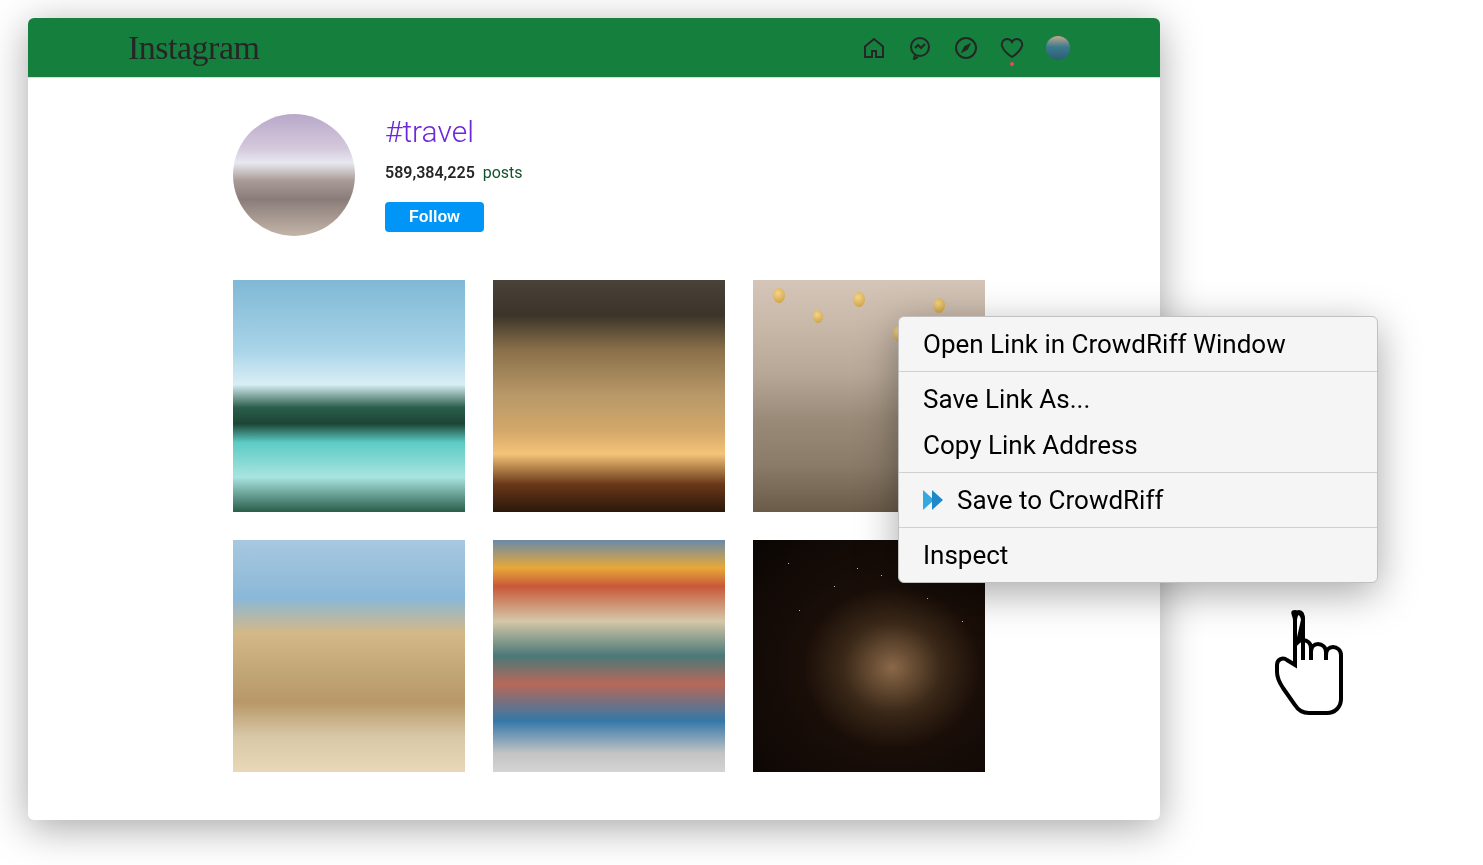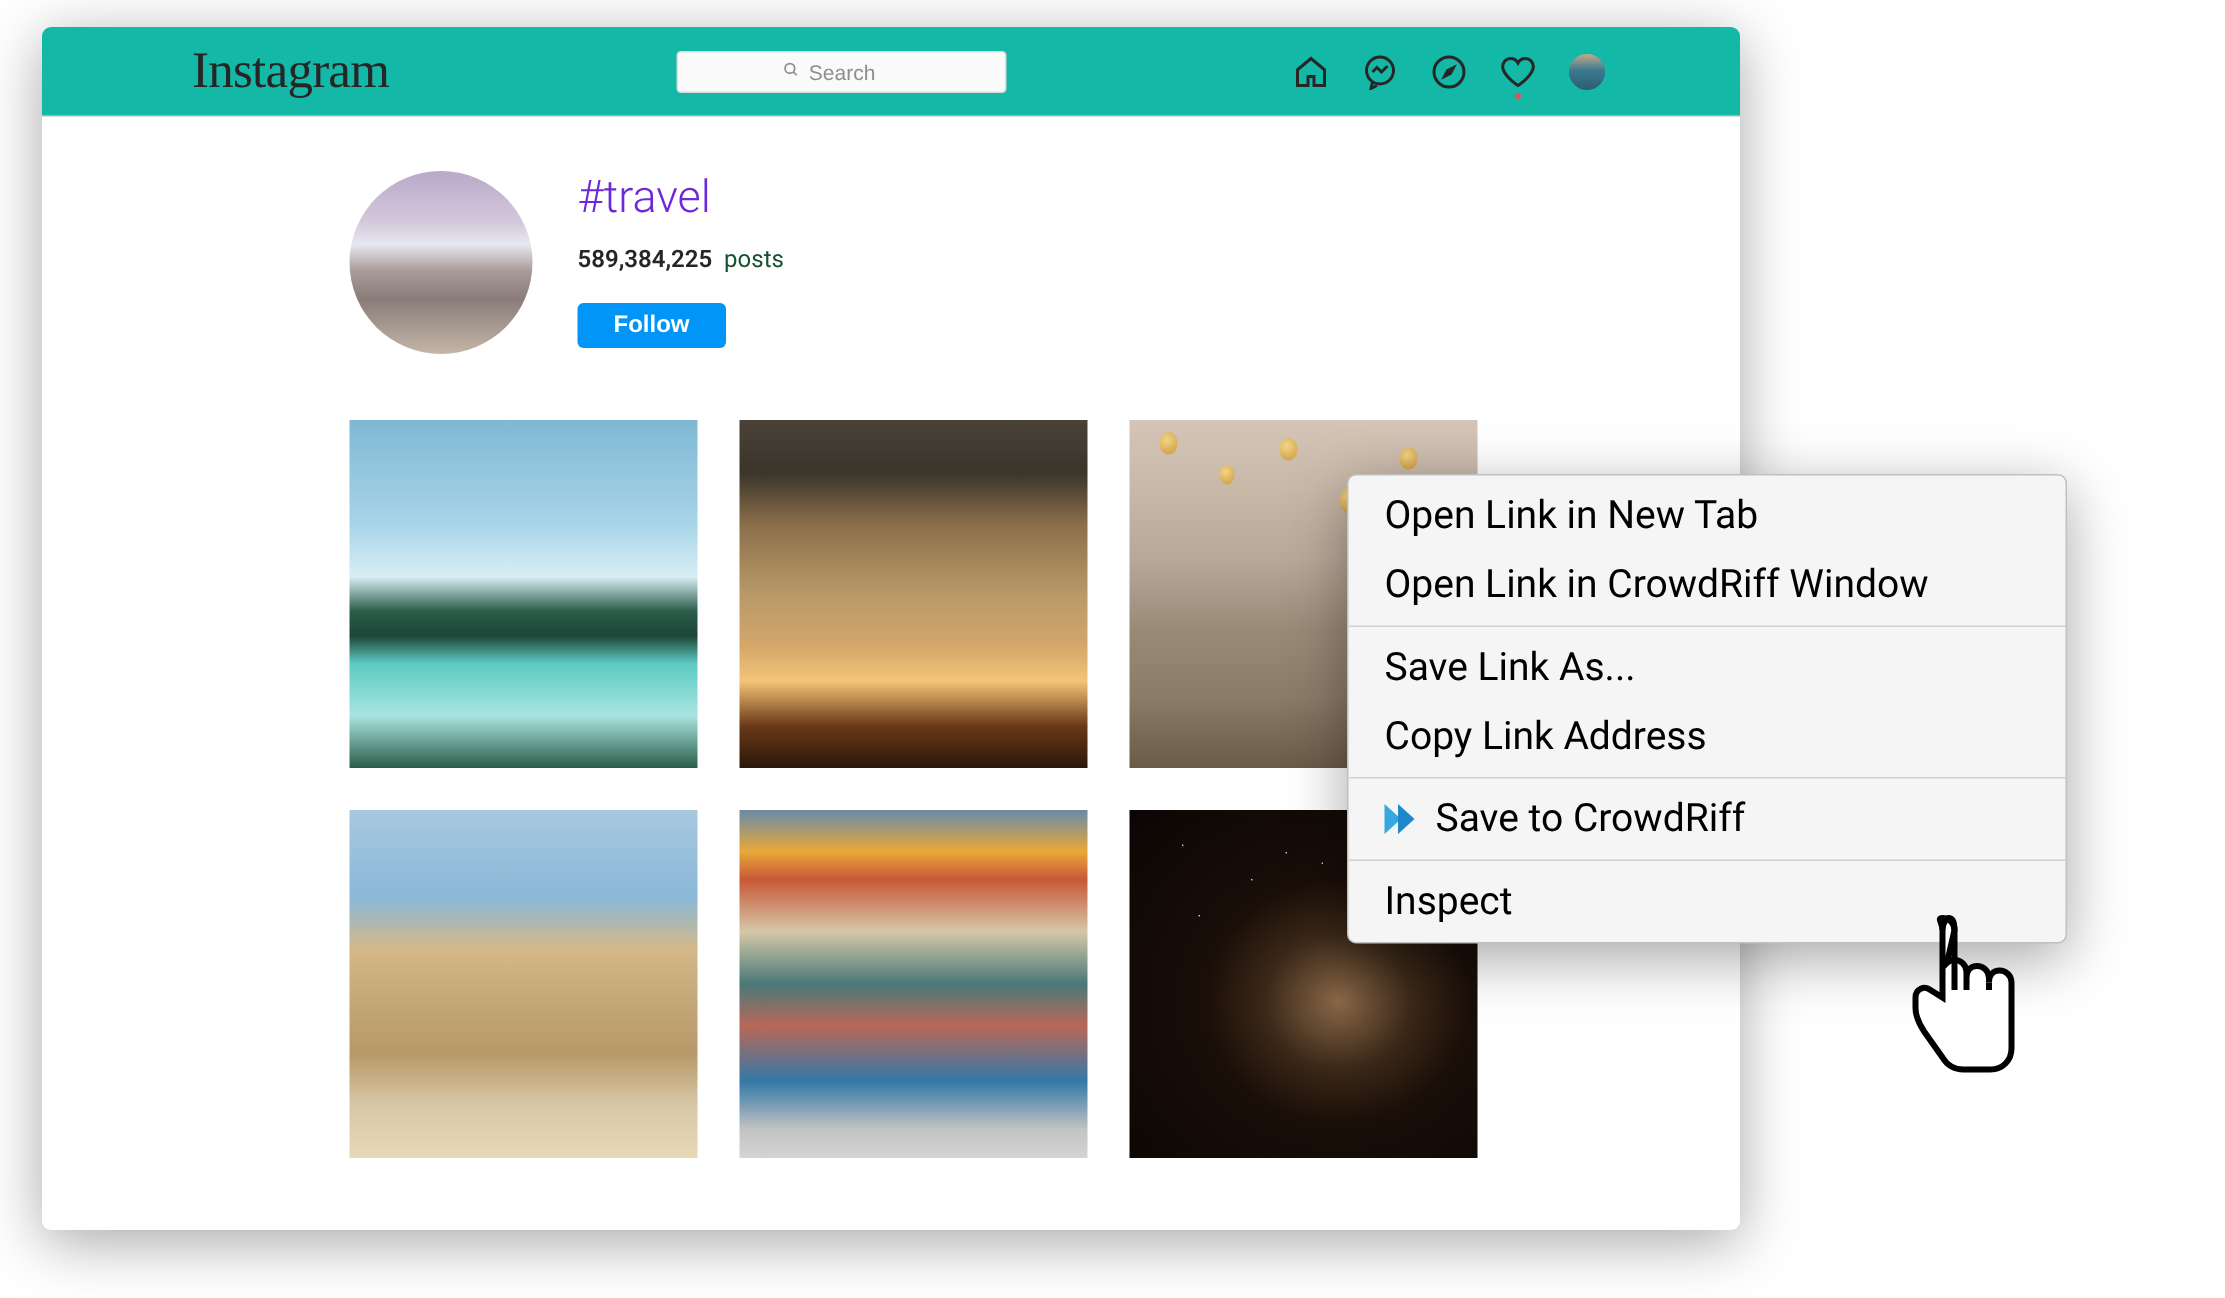--- a/index.html
+++ b/index.html
@@ -25,21 +25,21 @@
       box-shadow: 0 8px 40px rgba(0,0,0,0.35);
       overflow: hidden;
     }
     .topbar {
       height: 60px;
       border-bottom: 1px solid #dbdbdb;
       display: flex;
       align-items: center;
       padding: 0 90px 0 100px;
       justify-content: space-between;
-      background: #14b8a6;
+      background: #15803d;
     }
     .logo {
       font-family: "Brush Script MT", cursive;
       font-size: 34px;
       font-weight: 500;
       color: #262626;
       letter-spacing: -0.5px;
     }
     .search-container {
       width: 220px;
@@ -232,29 +232,20 @@
       height: 110px;
       pointer-events: none;
     }
   </style>
 </head>
 <body>
 
 <div class="window">
   <div class="topbar">
     <div class="logo">Instagram</div>
-    <div class="search-container">
-      <span class="search-glyph">
-        <svg width="11" height="11" viewBox="0 0 24 24" fill="none" stroke="#8e8e8e" stroke-width="2.5">
-            <circle cx="10" cy="10" r="7"></circle>
-            <line x1="20" y1="20" x2="15" y2="15"></line>
-          </svg>
-      </span>
-      <input type="text" placeholder="Search" style="">
-    </div>
     <div class="nav-icons">
       <div class="nav-icon">
         <svg width="24" height="24" viewBox="0 0 24 24" fill="none" stroke="#262626" stroke-width="2">
             <path d="M3 10.5L12 3l9 7.5V21H14v-6h-4v6H3V10.5z"></path>
           </svg>
       </div>
       <div class="nav-icon">
         <svg width="24" height="24" viewBox="0 0 24 24" fill="none" stroke="#262626" stroke-width="2">
             <circle cx="12" cy="11" r="9"></circle>
             <path d="M7 19l-1 4 4-2" fill="none"></path>
@@ -315,21 +306,20 @@
             <span></span>
             <span></span>
             <span></span>
           </div>
       </div>
     </div>
   </div>
 </div>
 
 <div class="context-menu">
-  <div class="menu-item">Open Link in New Tab</div>
   <div class="menu-item">Open Link in CrowdRiff Window</div>
   <div class="menu-divider"></div>
   <div class="menu-item">Save Link As...</div>
   <div class="menu-item">Copy Link Address</div>
   <div class="menu-divider"></div>
   <div class="menu-item">
     <span class="crowdriff-icon"></span>
     <span>Save to CrowdRiff</span>
   </div>
   <div class="menu-divider"></div>

